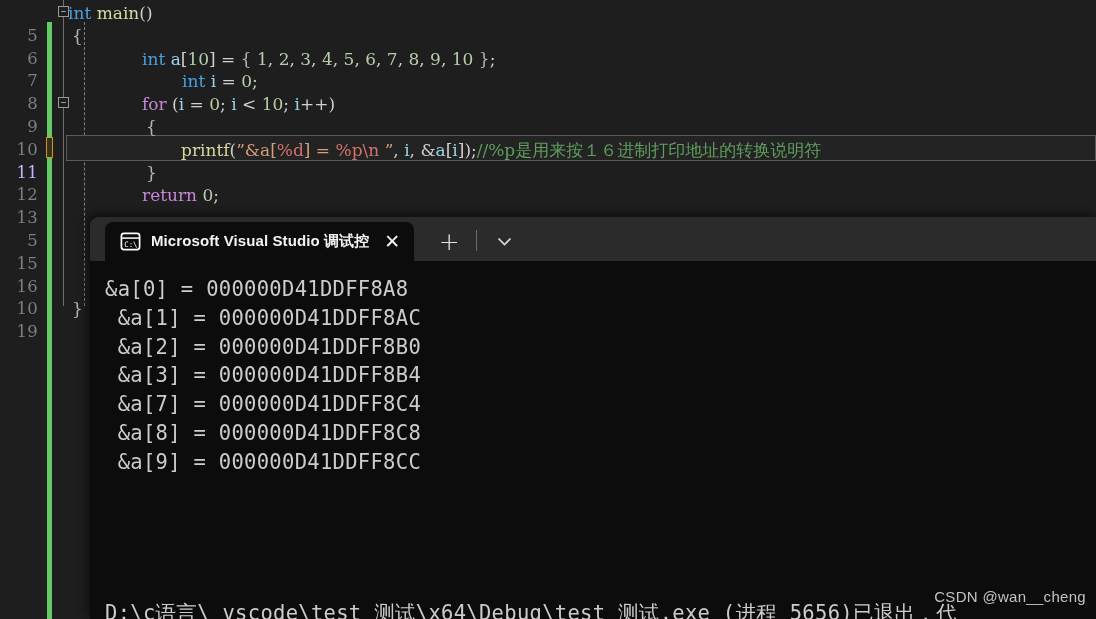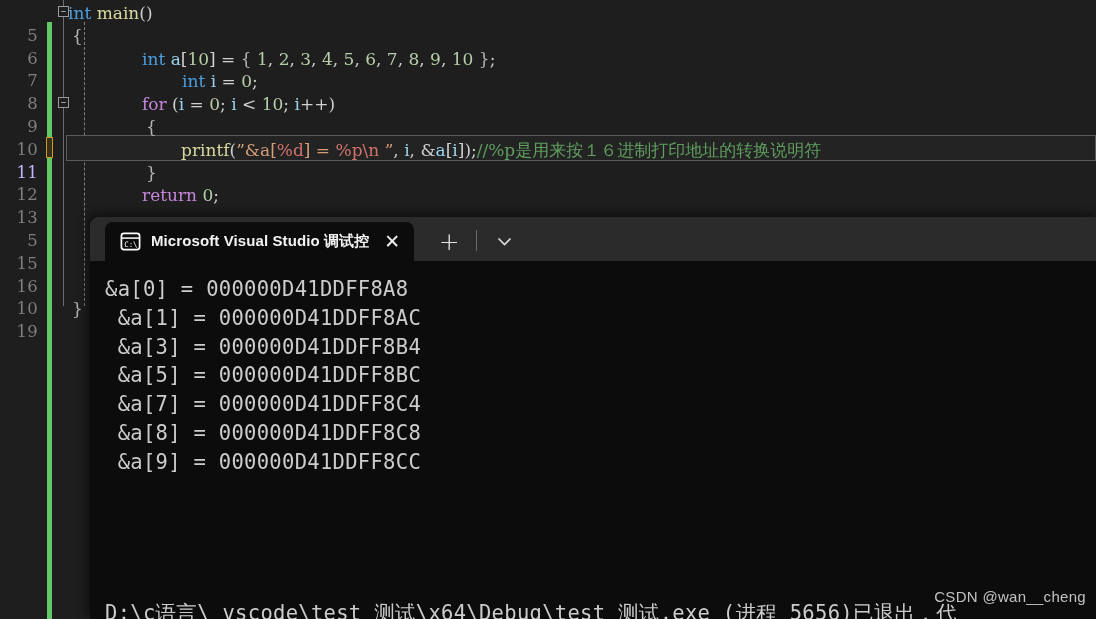--- a/index.html
+++ b/index.html
@@ -355,22 +355,22 @@
       <div class="caretdown">
         <svg width="15" height="9" viewBox="0 0 15 9" aria-hidden="true">
           <polyline points="1.5,1.5 7.5,7.5 13.5,1.5" fill="none" stroke="#dcdcdc" stroke-width="1.7"></polyline>
         </svg>
       </div>
     </div>
 
     <div class="term-body">
       <div class="term-line">&amp;a[0] = 000000D41DDFF8A8</div>
       <div class="term-line"> &amp;a[1] = 000000D41DDFF8AC</div>
+      <div class="term-line"> &amp;a[2] = 000000D41DDFF8B0</div>
       <div class="term-line"> &amp;a[3] = 000000D41DDFF8B4</div>
-      <div class="term-line"> &amp;a[5] = 000000D41DDFF8BC</div>
       <div class="term-line"> &amp;a[7] = 000000D41DDFF8C4</div>
       <div class="term-line"> &amp;a[8] = 000000D41DDFF8C8</div>
       <div class="term-line"> &amp;a[9] = 000000D41DDFF8CC</div>
       <div class="term-exit">D:\c语言\_vscode\test_测试\x64\Debug\test_测试.exe (进程 5656)已退出，代</div>
     </div>
 
   </div>
 
   <div class="watermark">CSDN @wan__cheng</div>
 

